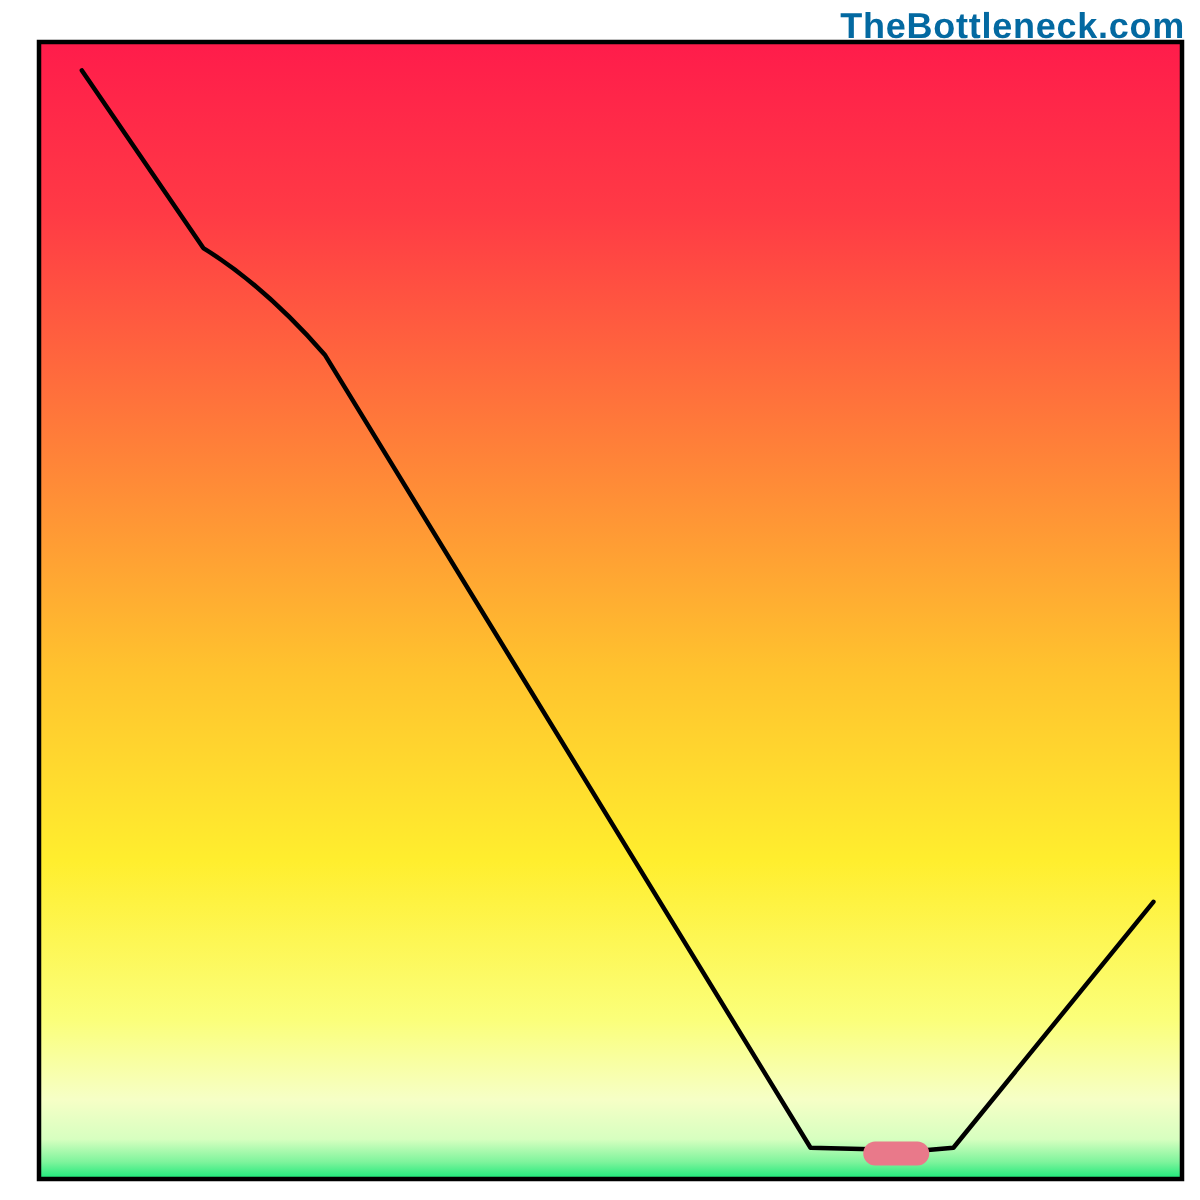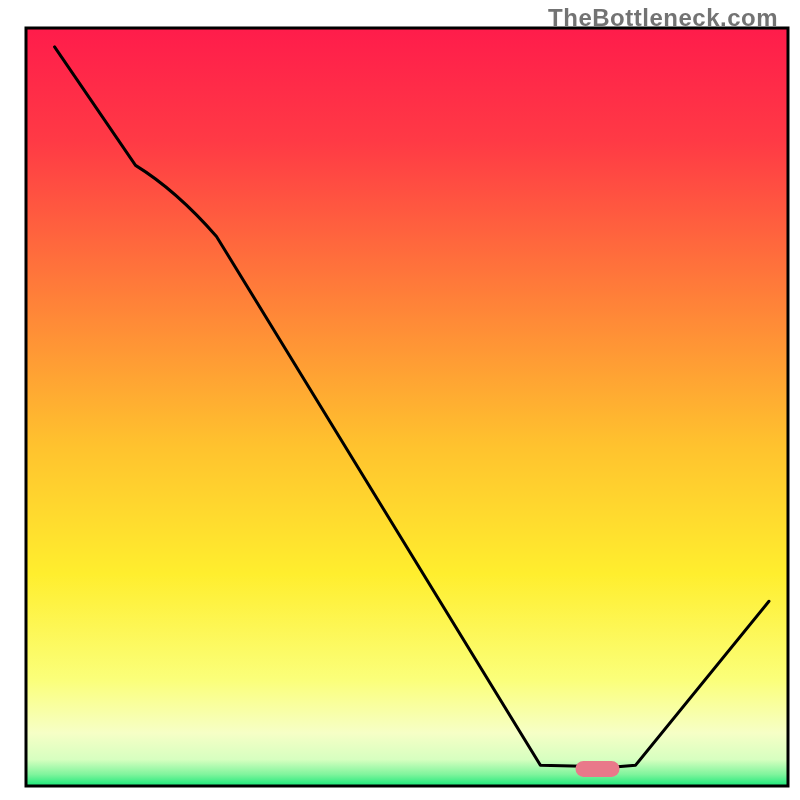--- a/index.html
+++ b/index.html
@@ -12,24 +12,24 @@
     overflow: hidden;
   }
   .canvas {
     position: relative;
     width: 800px;
     height: 800px;
   }
   .attribution {
     position: absolute;
     top: 4px;
-    right: 22px;
+    right: 10px;
     font-size: 24px;
     font-weight: bold;
-    color: #737373;
+    color: #0369a1;
     letter-spacing: 0.5px;
   }
   svg {
     display: block;
   }
 </style>
 </head>
 <body>
 
 <div class="canvas">

